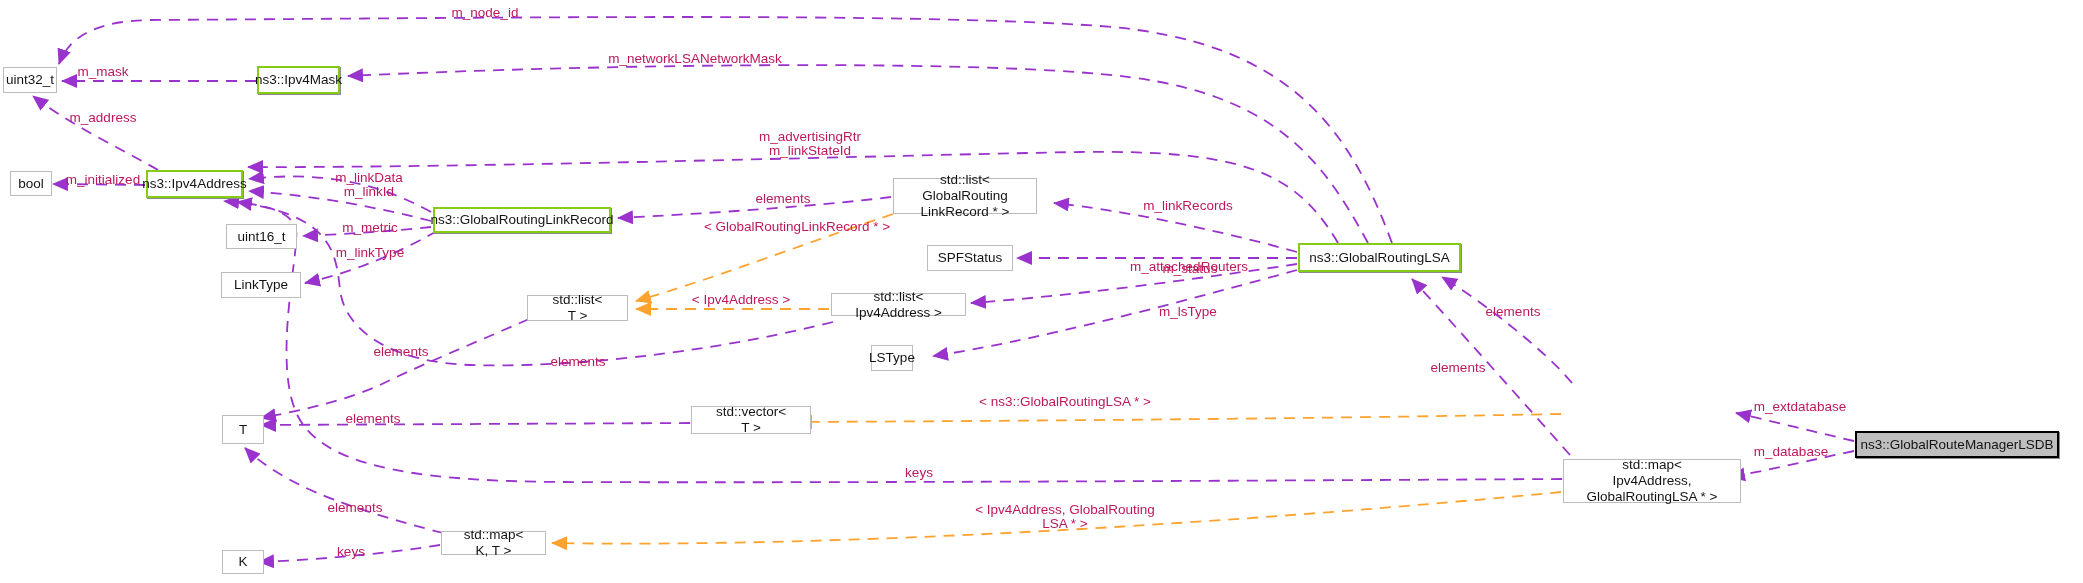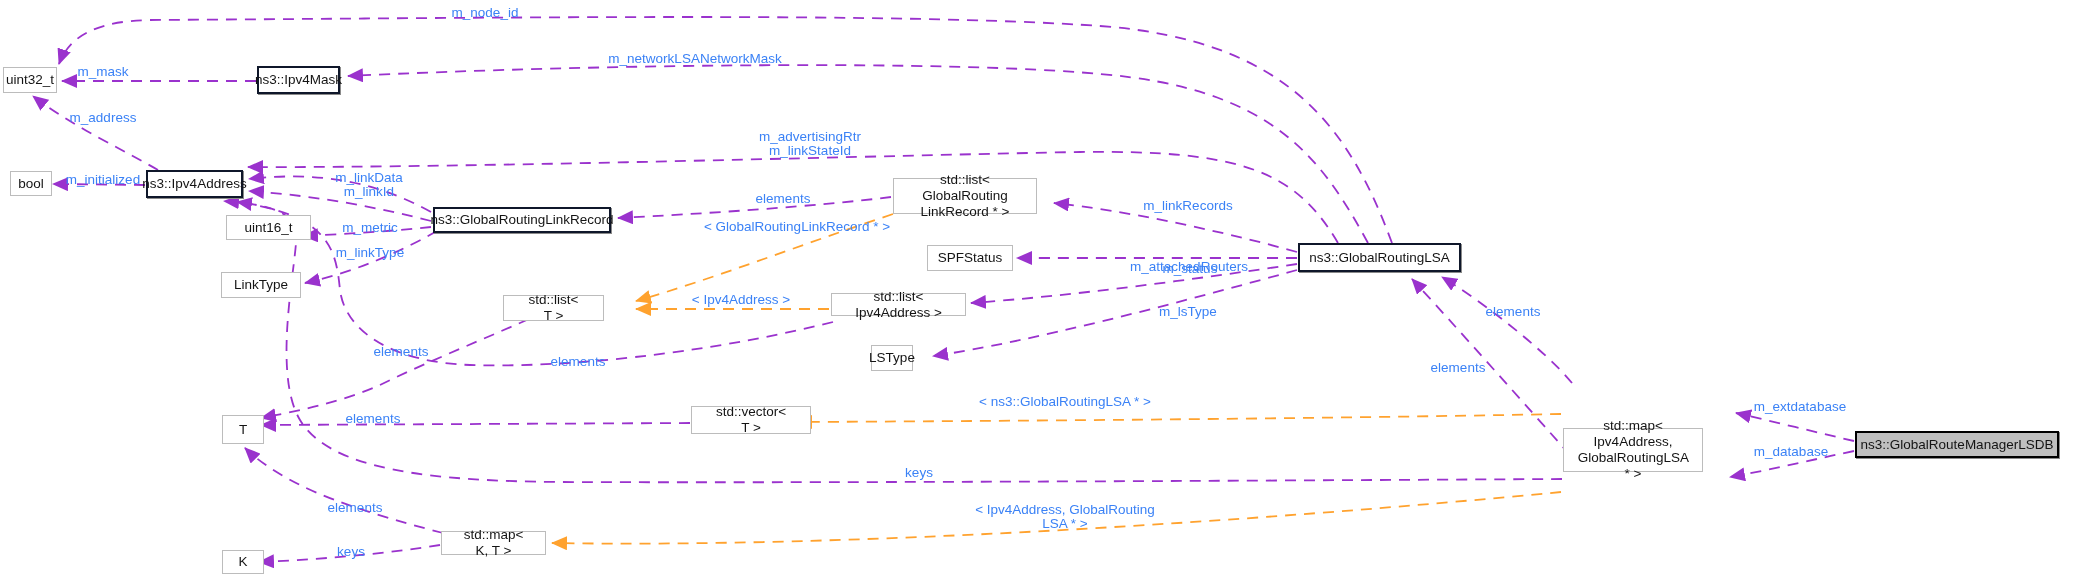--- a/index.html
+++ b/index.html
@@ -5,23 +5,23 @@
   html,body{margin:0;padding:0;background:#fff;}
   .diagram{position:relative;width:2083px;height:583px;background:#ffffff;
            font-family:"Liberation Sans",sans-serif;overflow:hidden;}
   svg.edges{position:absolute;left:0;top:0;width:2083px;height:583px;}
   path.pe{fill:none;stroke:#9a32cd;stroke-width:1.8;stroke-dasharray:11 8;}
   path.oe{fill:none;stroke:#ffa22e;stroke-width:1.8;stroke-dasharray:11 8;}
   .node{position:absolute;display:flex;align-items:center;justify-content:center;
         text-align:center;background:#fff;border:1.4px solid #bcbcbc;color:#141414;
         font-size:13.5px;line-height:16px;white-space:pre-line;box-sizing:border-box;
         padding:0 20px;}
-  .node.bold{border:2px solid #0f172a;box-shadow:1px 1px 0 #8a8a8a;}
+  .node.bold{border:2px solid #84cc16;box-shadow:1px 1px 0 #8a8a8a;}
   .node.main{background:#bfbfbf;border:2px solid #000;}
-  .elabel{position:absolute;transform:translate(-50%,-50%);color:#3b82f6;
+  .elabel{position:absolute;transform:translate(-50%,-50%);color:#be185d;
           font-size:13.5px;line-height:13.5px;white-space:pre-line;text-align:center;}
 </style>
 </head>
 <body>
 
 <div class="diagram">
 
   <svg class="edges" viewBox="0 0 2083 583" xmlns="http://www.w3.org/2000/svg">
     <defs>
       <marker id="ap" markerUnits="userSpaceOnUse" markerWidth="17" markerHeight="14" refX="15" refY="7" orient="auto">
@@ -61,34 +61,34 @@
     <path class="oe" d="M893,214 C800,245 710,280 636,301" marker-end="url(#ao)"></path>
     <path class="oe" d="M829,309 L636,309" marker-end="url(#ao)"></path>
     <path class="oe" d="M1561,414 C1300,419 1000,421 797,422" marker-end="url(#ao)"></path>
     <path class="oe" d="M1561,492 C1250,522 850,548 552,543" marker-end="url(#ao)"></path>
   </svg>
 
   <div class="node" style="left:3px;top:67px;width:54px;height:26px">uint32_t</div>
   <div class="node" style="left:10px;top:171px;width:39px;height:25px">bool</div>
   <div class="node bold" style="left:257px;top:66px;width:83px;height:28px">ns3::Ipv4Mask</div>
   <div class="node bold" style="left:146px;top:170px;width:97px;height:28px">ns3::Ipv4Address</div>
-  <div class="node" style="left:226px;top:215px;width:85px;height:25px">uint16_t</div>
+  <div class="node" style="left:226px;top:224px;width:71px;height:25px">uint16_t</div>
   <div class="node" style="left:221px;top:272px;width:80px;height:26px">LinkType</div>
   <div class="node bold" style="left:433px;top:207px;width:178px;height:26px">ns3::GlobalRoutingLinkRecord</div>
   <div class="node" style="left:893px;top:178px;width:144px;height:36px">std::list&lt; GlobalRouting
 LinkRecord * &gt;</div>
   <div class="node" style="left:927px;top:245px;width:86px;height:26px">SPFStatus</div>
-  <div class="node" style="left:503px;top:295px;width:101px;height:26px">std::list&lt; T &gt;</div>
+  <div class="node" style="left:527px;top:295px;width:101px;height:26px">std::list&lt; T &gt;</div>
   <div class="node" style="left:831px;top:293px;width:135px;height:23px">std::list&lt; Ipv4Address &gt;</div>
   <div class="node" style="left:871px;top:345px;width:34px;height:26px">LSType</div>
   <div class="node bold" style="left:1298px;top:243px;width:163px;height:29px">ns3::GlobalRoutingLSA</div>
   <div class="node" style="left:691px;top:406px;width:120px;height:28px">std::vector&lt; T &gt;</div>
   <div class="node" style="left:222px;top:415px;width:33px;height:29px">T</div>
   <div class="node bold main" style="left:1855px;top:431px;width:204px;height:27px">ns3::GlobalRouteManagerLSDB</div>
-  <div class="node" style="left:1563px;top:428px;width:140px;height:44px">std::map&lt; Ipv4Address,
+  <div class="node" style="left:1563px;top:459px;width:178px;height:44px">std::map&lt; Ipv4Address,
 GlobalRoutingLSA * &gt;</div>
   <div class="node" style="left:441px;top:531px;width:105px;height:24px">std::map&lt; K, T &gt;</div>
   <div class="node" style="left:222px;top:550px;width:32px;height:24px">K</div>
 
   <div class="elabel" style="left:485px;top:13px">m_node_id</div>
   <div class="elabel" style="left:103px;top:72px">m_mask</div>
   <div class="elabel" style="left:695px;top:59px">m_networkLSANetworkMask</div>
   <div class="elabel" style="left:103px;top:118px">m_address</div>
   <div class="elabel" style="left:103px;top:180px">m_initialized</div>
   <div class="elabel" style="left:369px;top:184px">m_linkData

